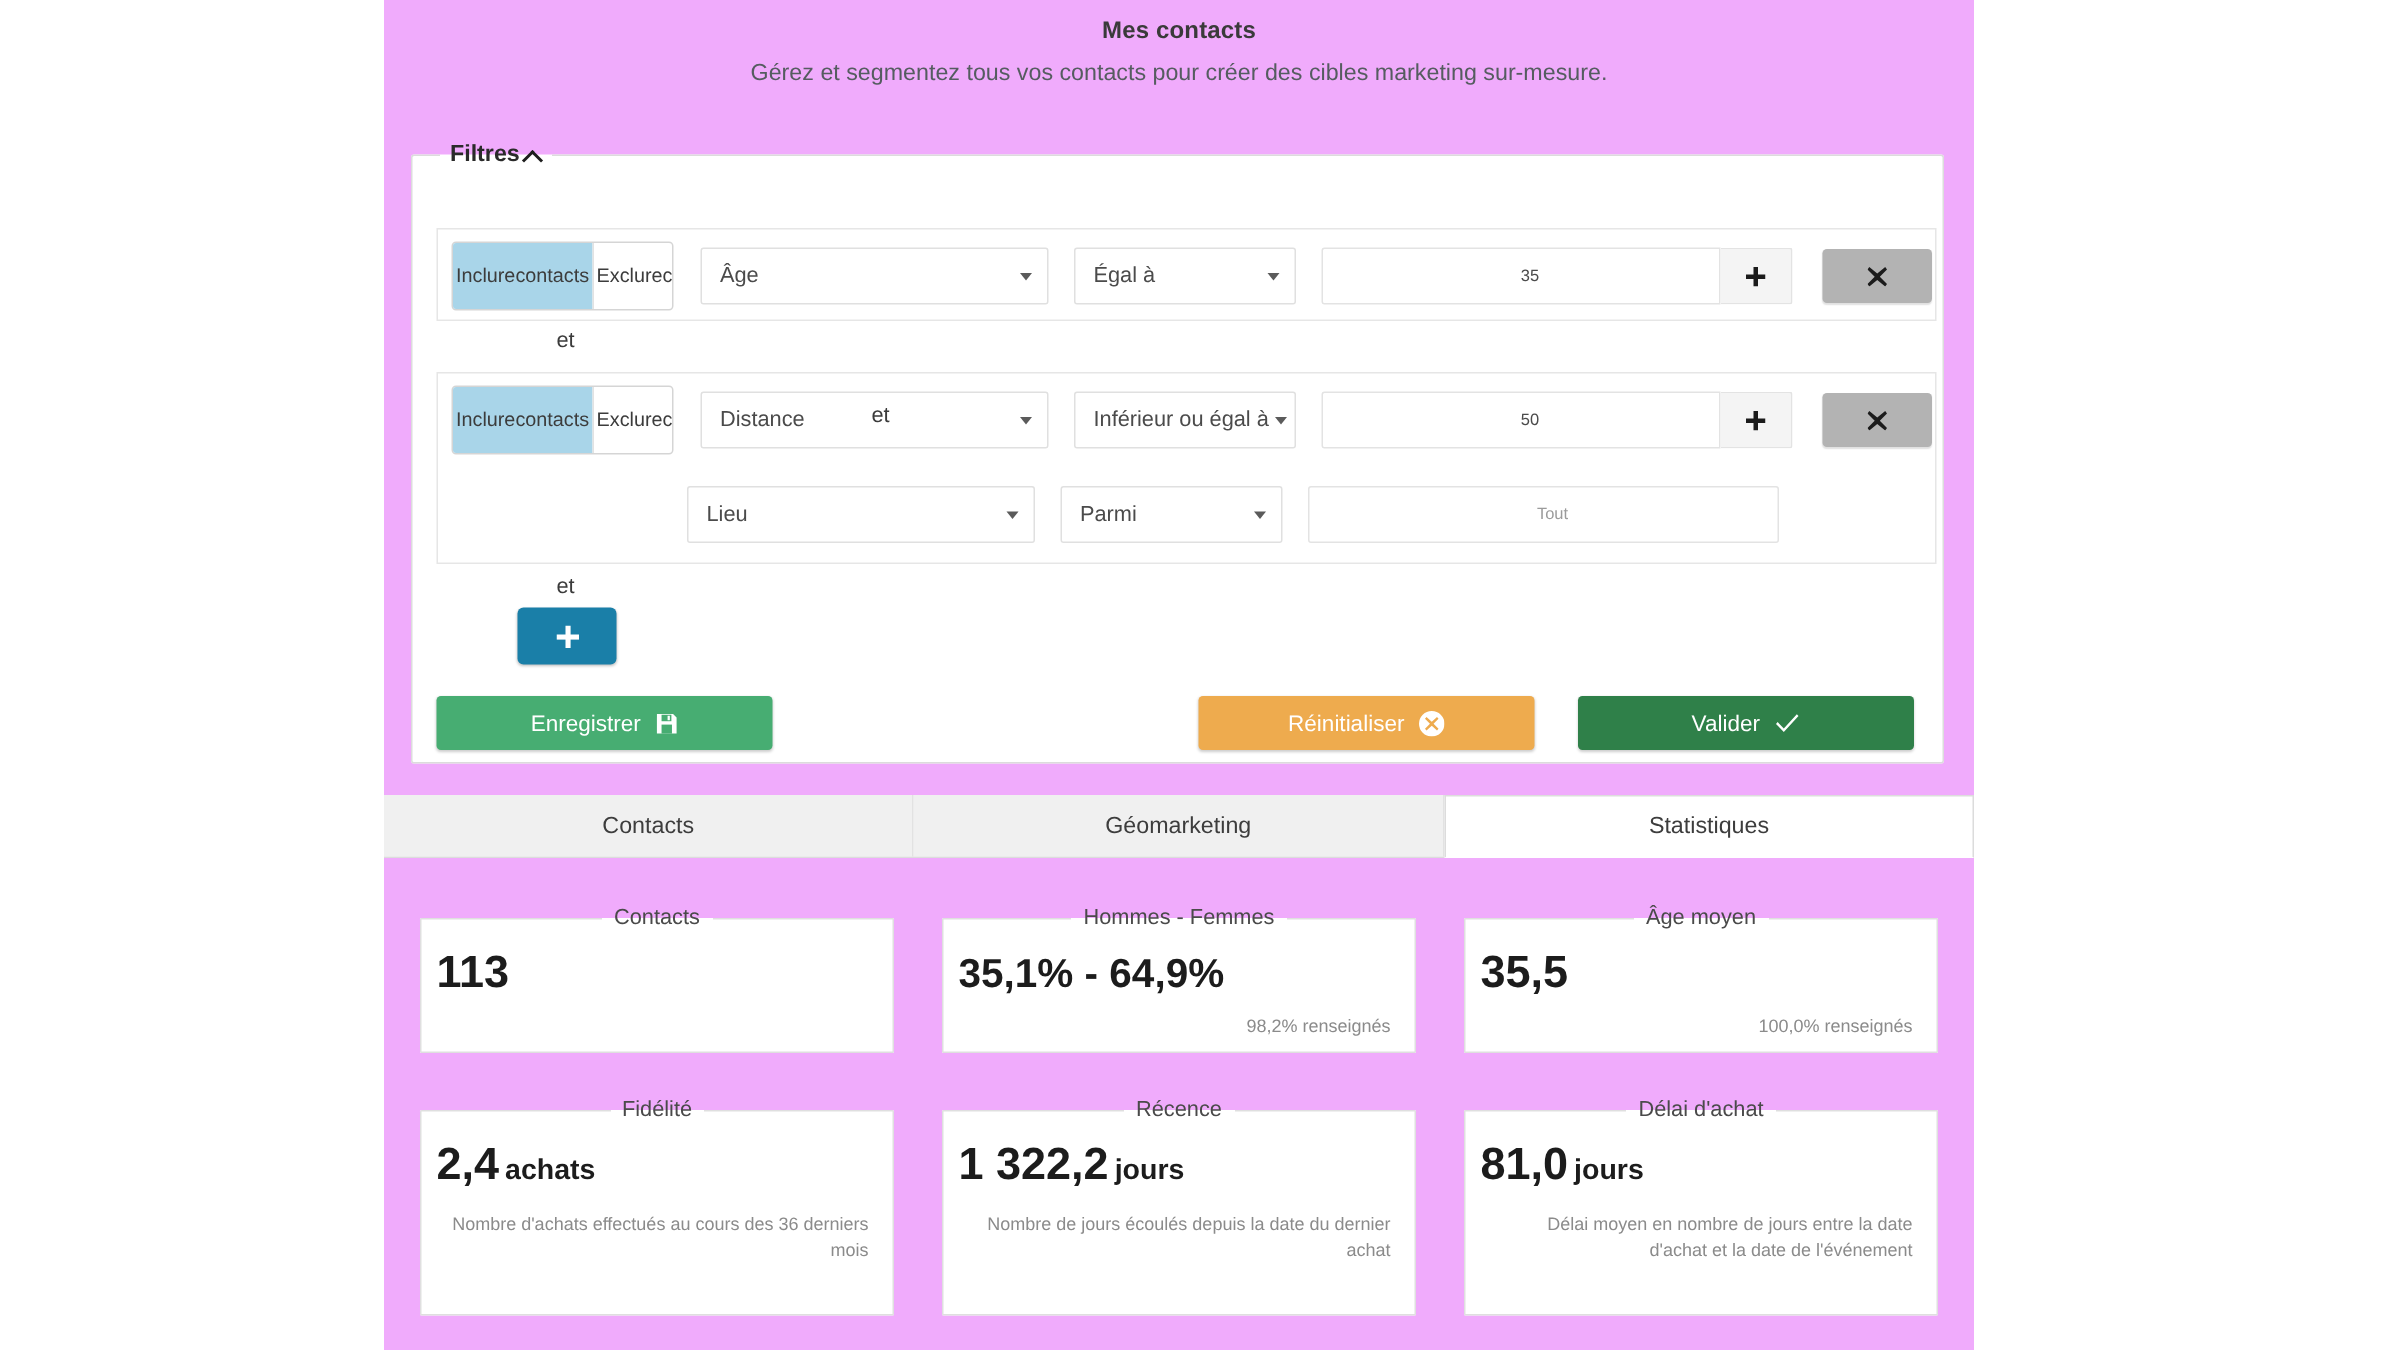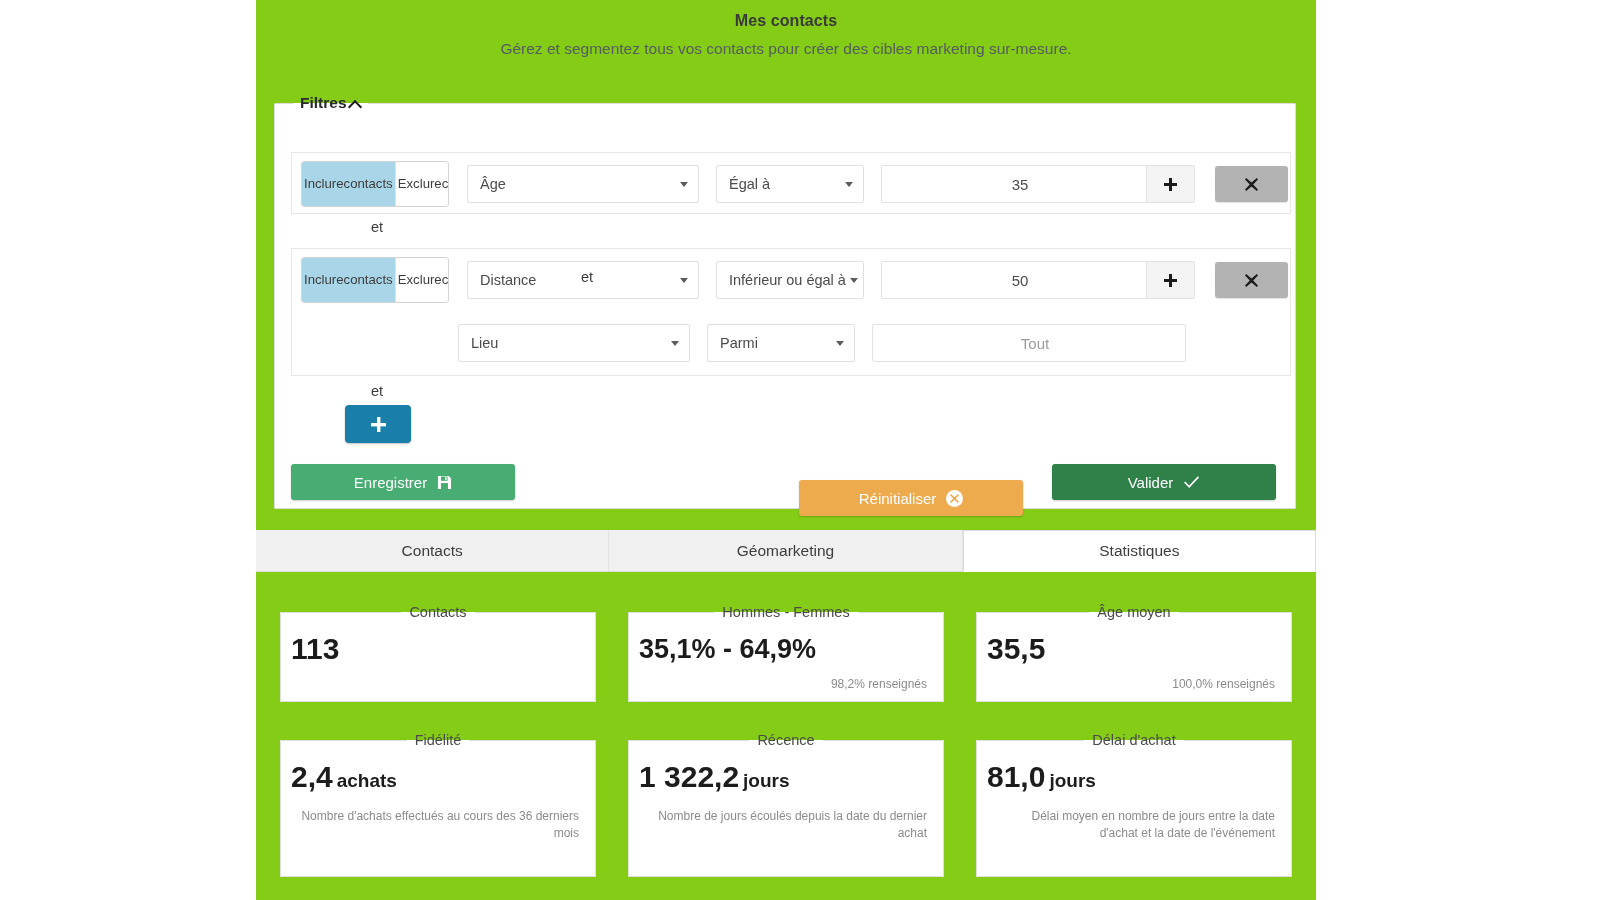--- a/index.html
+++ b/index.html
@@ -13,21 +13,21 @@
   #page {
     position: relative;
     width: 1600px; height: 900px;
     background: #ffffff;
   }
   
   #content {
     position: absolute;
     left: 256px; top: 0;
     width: 1060px; height: 900px;
-    background: #84cc16;
+    background: #f0abfc;
     padding: 0;
   }
 
   
   .page-title {
     text-align: center;
     font-size: 16px;
     font-weight: bold;
     color: #3a3a3a;
     padding-top: 12px;
@@ -151,21 +151,21 @@
     margin-left: 17px;
     height: 38px;
     width: 314px;
     flex: 0 0 314px;
   }
   .val-input {
     flex: 1 1 auto;
     border: 1px solid #e3e3e3;
     background: #fff;
     display: flex; align-items: center; justify-content: center;
-    font-size: 15px;
+    font-size: 11px;
     color: #4b4b4b;
     border-radius: 2px 0 0 2px;
     padding-left: 12px;
   }
   .val-input.placeholder { color: #9b9b9b; }
   .val-input.solo { border-radius: 2px; }
   .val-plus {
     flex: 0 0 48px;
     border: 1px solid #e3e3e3;
     border-left: none;
@@ -219,21 +219,21 @@
     border: none; border-radius: 3px;
     color: #ffffff;
     font-size: 15px;
     display: flex; align-items: center; justify-content: center;
     gap: 10px;
     cursor: pointer;
     box-shadow: 0 1px 2px rgba(0,0,0,.2);
     font-family: "Liberation Sans", sans-serif;
   }
   .btn-save  { left: 16px;  top: 352px; width: 224px; background: #47ad72; }
-  .btn-reset { left: 524px; top: 368px; width: 224px; background: #eeab4e; }
+  .btn-reset { left: 524px; top: 352px; width: 224px; background: #eeab4e; }
   .btn-valid { left: 777px; top: 352px; width: 224px; background: #2f8049; }
 
   .ico { display: inline-flex; align-items: center; }
 
   
   .tabs {
     position: absolute;
     left: 0; top: 530px;
     width: 1060px; height: 42px;
     display: flex;

